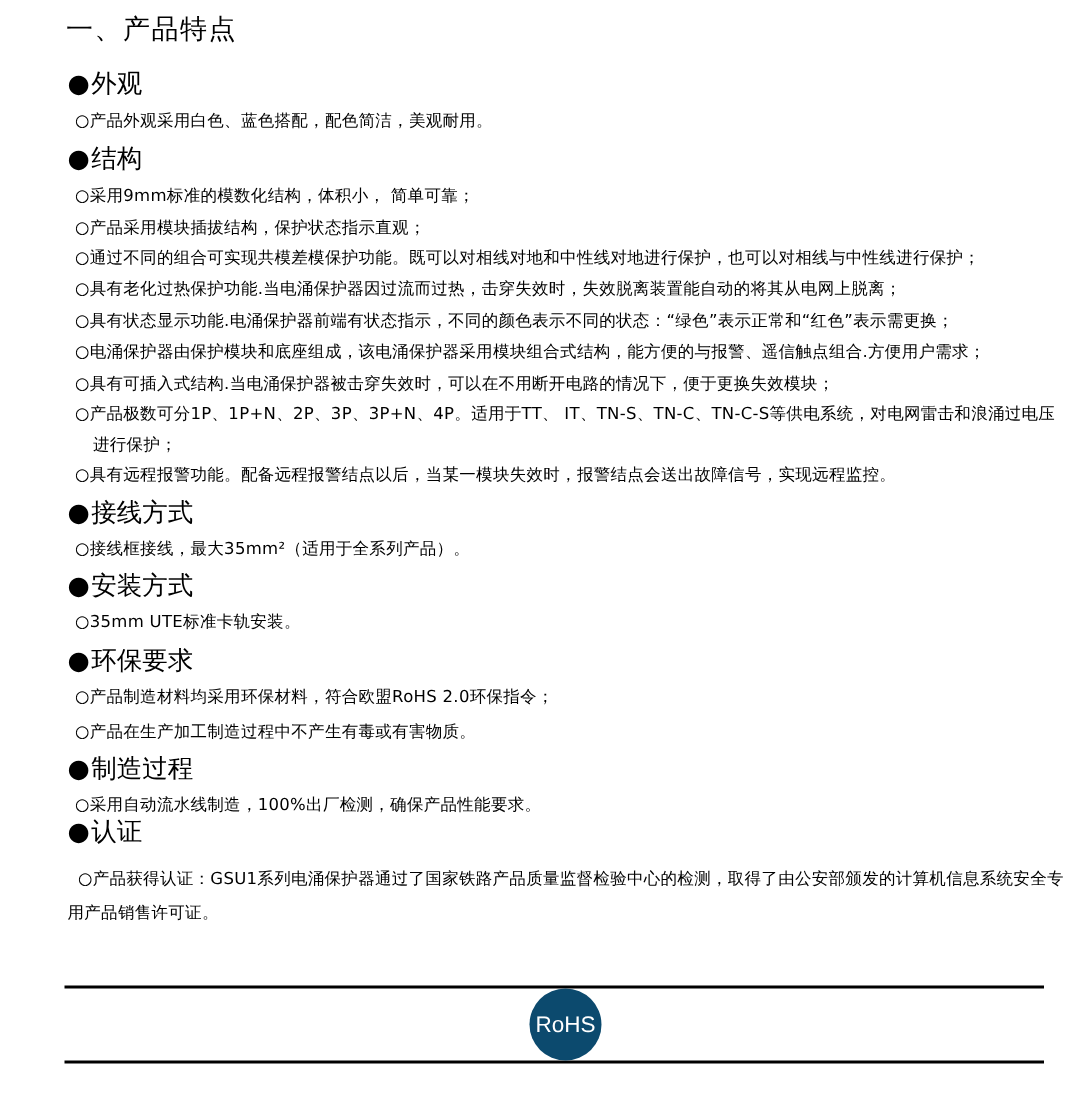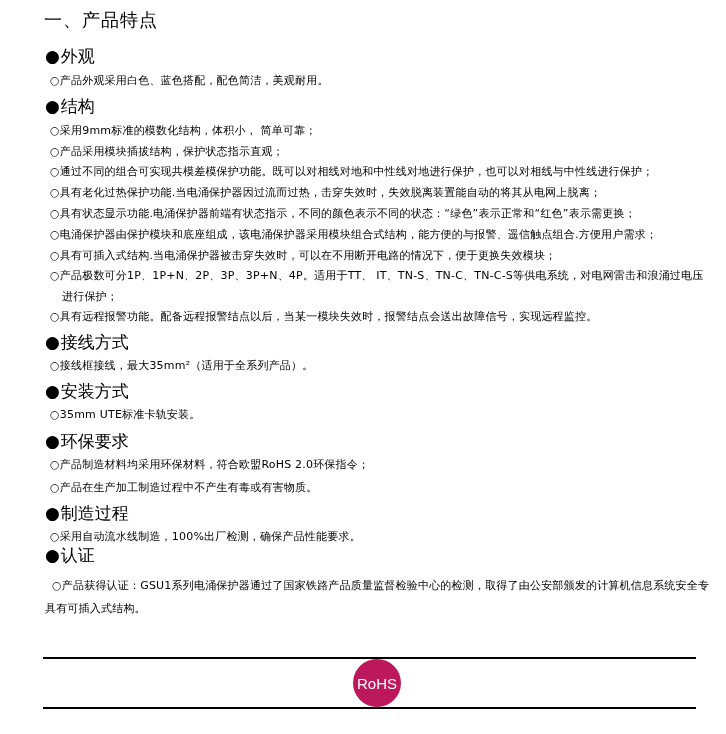--- a/index.html
+++ b/index.html
@@ -8,21 +8,21 @@
     .abs { position: absolute; white-space: nowrap; }
     .title { left: 44px; top: 6px; font-size: 18px; line-height: 28px; letter-spacing: 1px; }
     .h2 { left: 45px; font-size: 17px; line-height: 22px; }
     .h2 .dot { font-size: 17px; margin-right: 1px; }
     .item { left: 50px; font-size: 11px; line-height: 14px; letter-spacing: 0.2px; }
     .item.cont { left: 62px; }
     .item.cert { left: 52px; }
     .item.certcont { left: 45px; }
     .rule { position: absolute; left: 43px; width: 653px; height: 2px; background: #000; }
     .rohs { position: absolute; left: 353px; top: 659px; width: 48px; height: 48px;
-            border-radius: 50%; background: #be185d; color: #fff;
+            border-radius: 50%; background: #0c4a6e; color: #fff;
             font-family: "Liberation Sans", sans-serif; font-size: 15px;
             display: flex; align-items: center; justify-content: center; }
   </style>
 </head>
 <body>
 
 <div class="abs title">一、产品特点</div>
 
 <div class="abs h2" style="top:45px"><span class="dot">●</span><span>外观</span></div>
 <div class="abs item" style="top:74px"><span>○</span><span>产品外观采用白色、蓝色搭配，配色简洁，美观耐用。</span></div>
@@ -47,19 +47,19 @@
 
 <div class="abs h2" style="top:430px"><span class="dot">●</span><span>环保要求</span></div>
 <div class="abs item" style="top:458px"><span>○</span><span>产品制造材料均采用环保材料，符合欧盟RoHS 2.0环保指令；</span></div>
 <div class="abs item" style="top:481px"><span>○</span><span>产品在生产加工制造过程中不产生有毒或有害物质。</span></div>
 
 <div class="abs h2" style="top:502px"><span class="dot">●</span><span>制造过程</span></div>
 <div class="abs item" style="top:530px"><span>○</span><span>采用自动流水线制造，100%出厂检测，确保产品性能要求。</span></div>
 
 <div class="abs h2" style="top:544px"><span class="dot">●</span><span>认证</span></div>
 <div class="abs item cert" style="top:579px"><span>○</span><span>产品获得认证：GSU1系列电涌保护器通过了国家铁路产品质量监督检验中心的检测，取得了由公安部颁发的计算机信息系统安全专</span></div>
-<div class="abs item certcont" style="top:602px">具有可插入式结构。</div>
+<div class="abs item certcont" style="top:602px">用产品销售许可证。</div>
 
 <div class="rule" style="top:657px"></div>
 <div class="rule" style="top:707px"></div>
 <div class="rohs">
     <span>RoHS</span>
   </div>
 
 </body></html>

